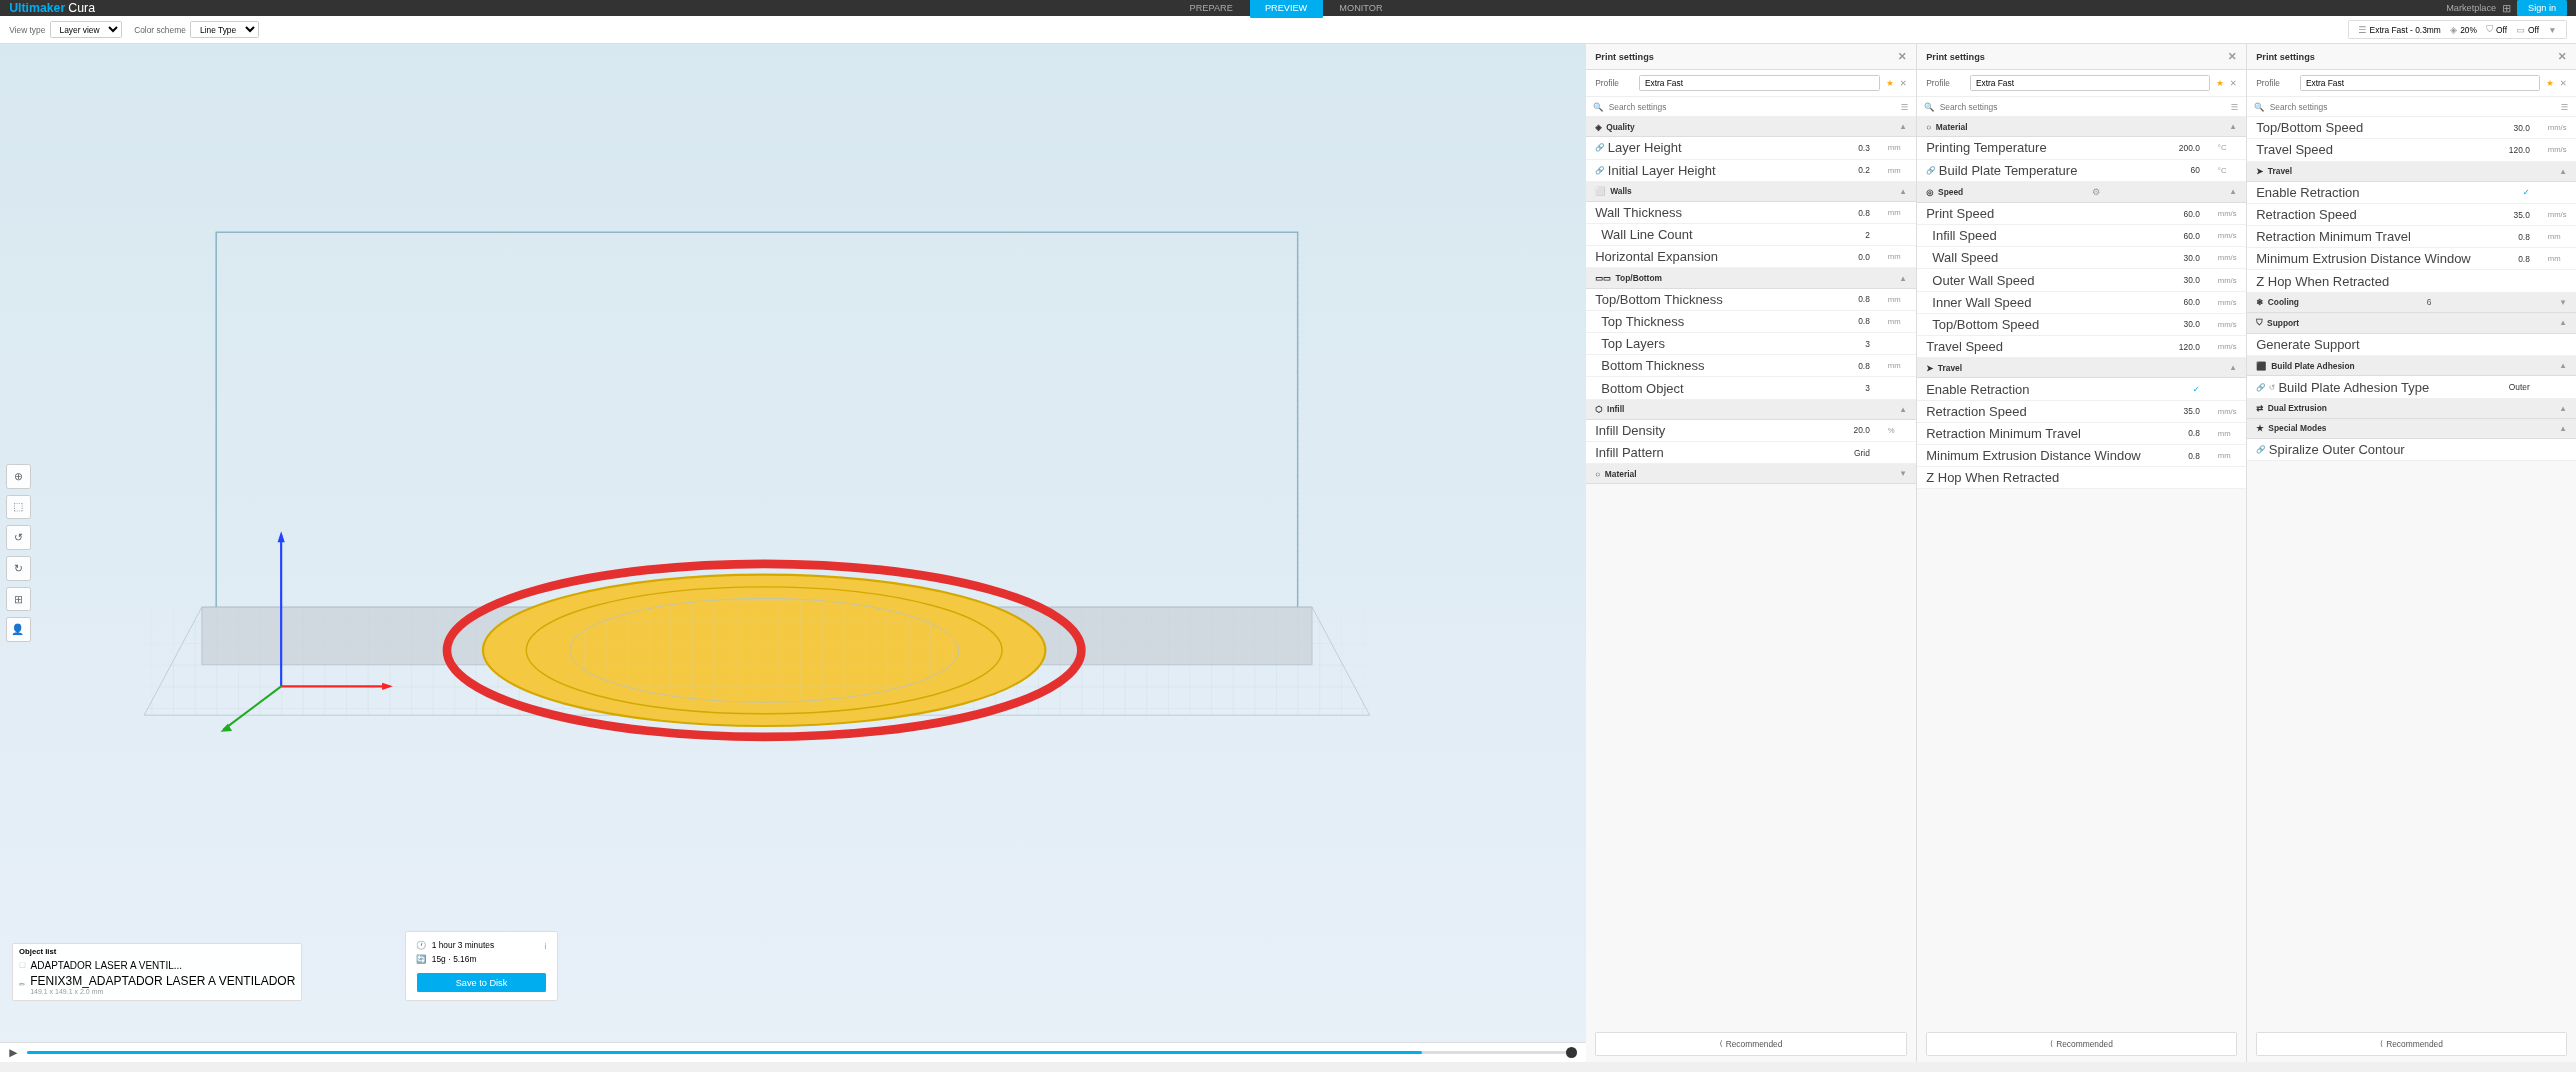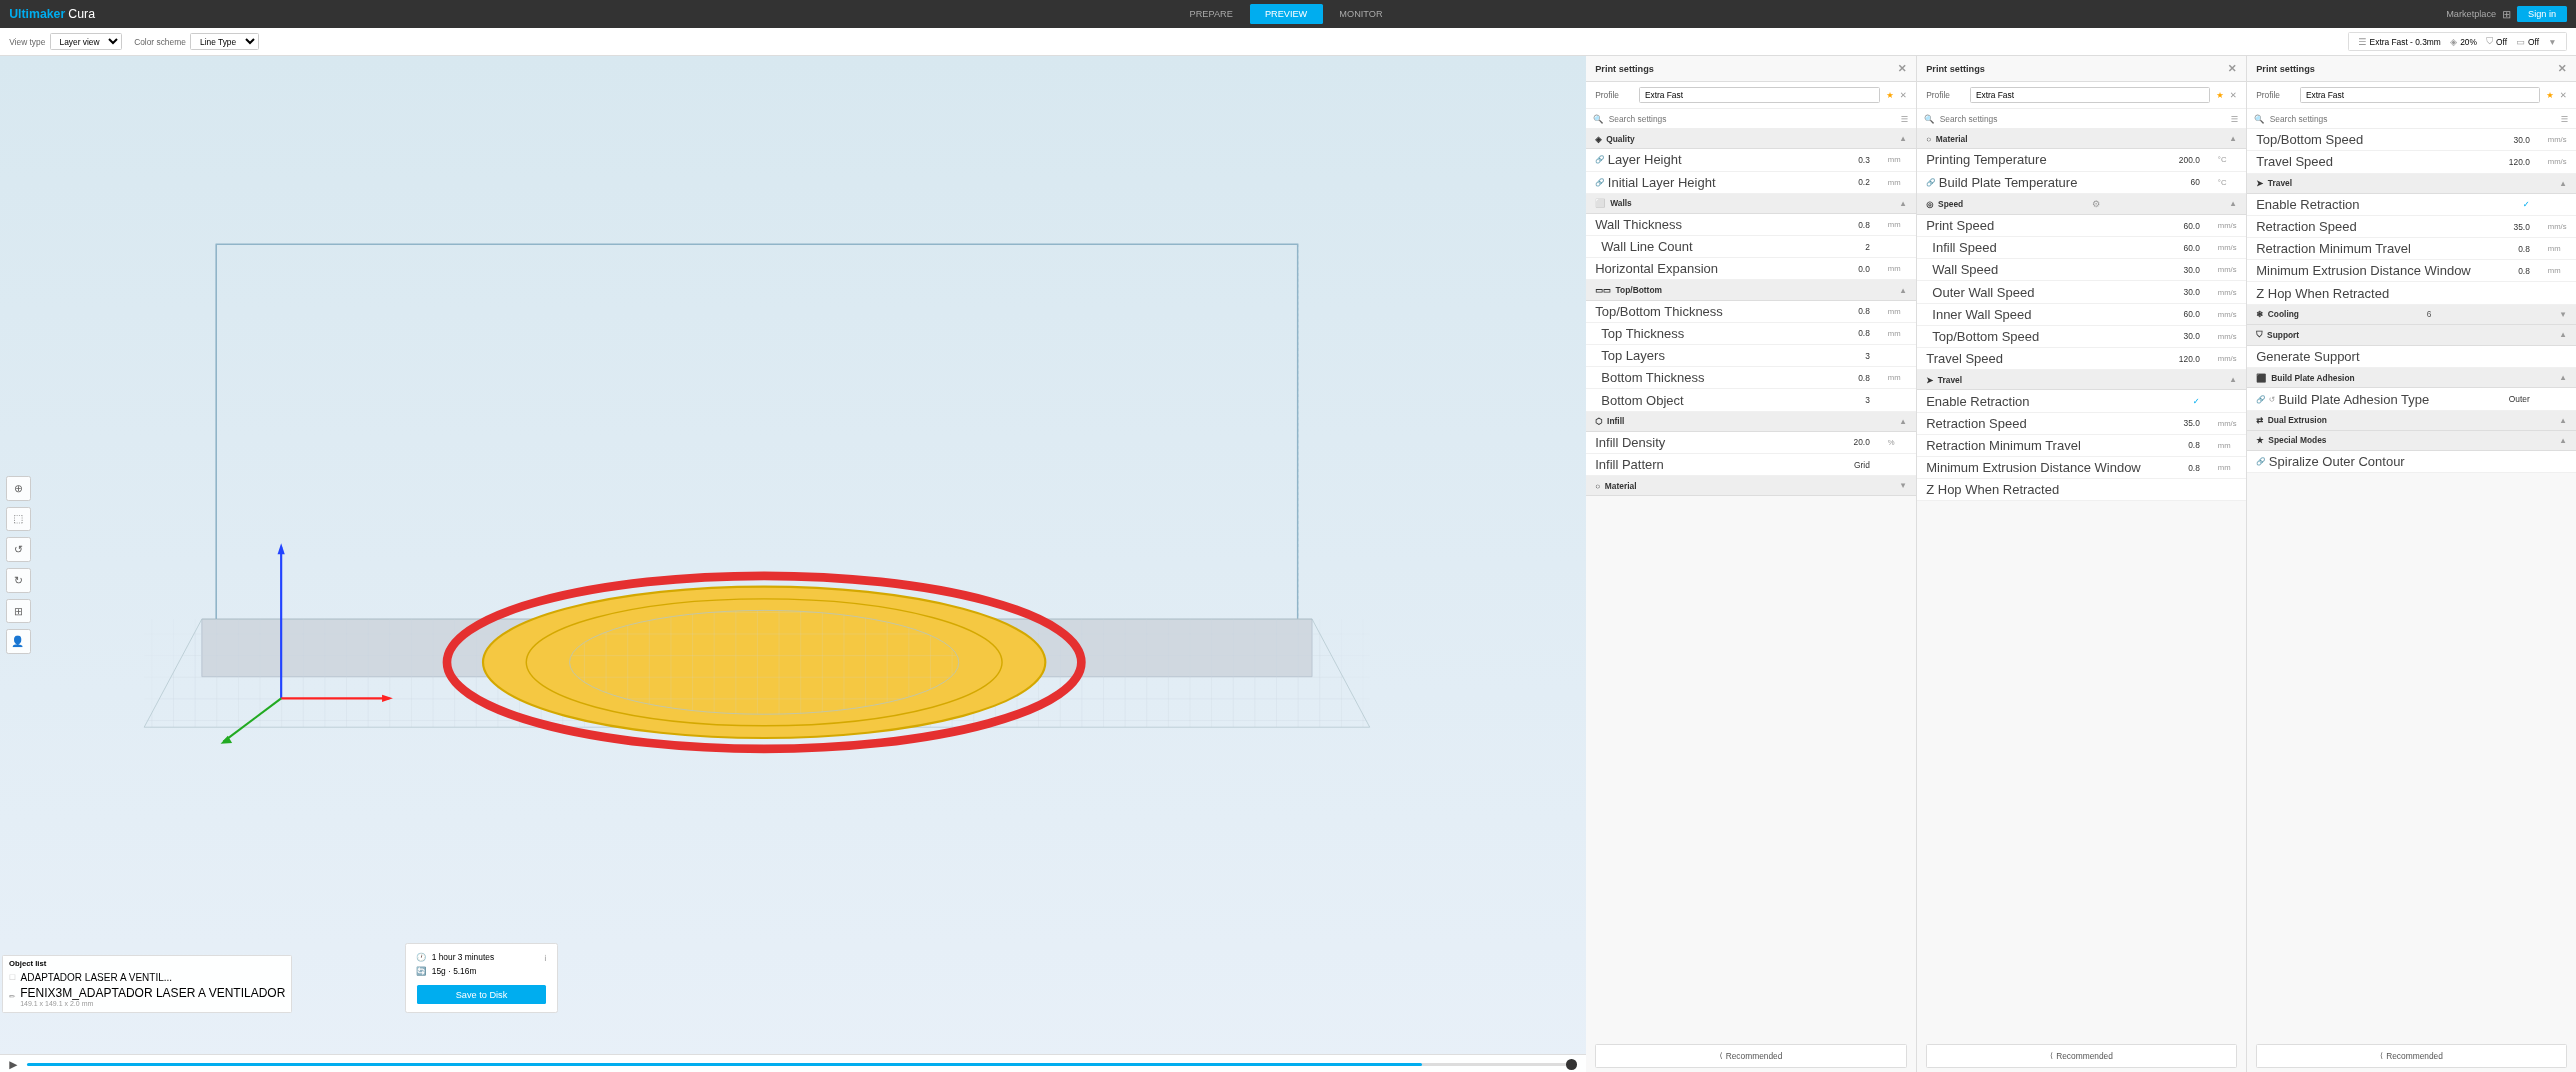--- a/index.html
+++ b/index.html
@@ -1,20 +1,20 @@
 <!DOCTYPE html>
 <html style="font-size:12.3px"><head>
   <meta charset="utf-8">
   <style>
     * { box-sizing: border-box; margin: 0; padding: 0; }
     body { font-family: -apple-system, BlinkMacSystemFont, 'Segoe UI', Arial, sans-serif; font-size: 9.2px; background: #f0f0f0; overflow: hidden; width: 2576px; height: 1073px; }
 
     
     .top-nav {
-      display: flex; align-items: center; height: 28px;
+      display: flex; align-items: center; height: 16px;
       background: #333; color: #fff; padding: 0 9.2px;
       position: relative; z-index: 100;
     }
     .brand { display: flex; align-items: center; gap: 3.1px; font-size: 12.3px; font-weight: 300; color: #fff; margin-right: 31px; }
     .brand .u { color: #00ADEF; font-weight: 700; }
     .nav-tabs { display: flex; align-items: center; gap: 1.5px; flex: 1; justify-content: center; }
     .nav-tab { padding: 4.6px 15.3px; font-size: 9.2px; color: #aaa; cursor: pointer; border-radius: 1.5px; }
     .nav-tab.active { background: #00ADEF; color: #fff; border-radius: 1.5px; }
     .nav-right { display: flex; align-items: center; gap: 6.1px; }
     .marketplace-link { color: #aaa; font-size: 9.2px; cursor: pointer; }
@@ -44,21 +44,21 @@
     .tool-btn { width: 24.6px; height: 24.6px; background: rgba(255,255,255,0.9); border: 0.8px solid #ccc; border-radius: 2.3px; display: flex; align-items: center; justify-content: center; cursor: pointer; font-size: 10.7px; color: #666; }
 
     
     .bottom-bar { position: absolute; bottom: 0; left: 0; right: 0; background: rgba(255,255,255,0.95); border-top: 0.8px solid #ddd; padding: 3.1px 9.2px; display: flex; align-items: center; gap: 9.2px; }
     .play-btn { font-size: 10.7px; color: #555; cursor: pointer; }
     .timeline-track { flex: 1; height: 3.1px; background: #ddd; border-radius: 1.5px; position: relative; }
     .timeline-fill { width: 90%; height: 100%; background: #00ADEF; border-radius: 1.5px; }
     .timeline-thumb { position: absolute; right: 0; top: -3.8px; width: 10.7px; height: 10.7px; background: #333; border-radius: 50%; }
 
     
-    .object-list { position: absolute; bottom: 38px; left: 2px; background: rgba(255,255,255,0.95); border: 0.8px solid #ddd; border-radius: 1.5px; padding: 3.1px 6.1px; font-size: 7.7px; }
+    .object-list { position: absolute; bottom: 38px; left: 12px; background: rgba(255,255,255,0.95); border: 0.8px solid #ddd; border-radius: 1.5px; padding: 3.1px 6.1px; font-size: 7.7px; }
     .obj-item { display: flex; align-items: center; gap: 4.6px; padding: 1.5px 0; }
 
     
     .info-panel { position: absolute; bottom: 38px; right: 284px; background: #fff; border: 0.8px solid #ddd; border-radius: 2.3px; padding: 7.7px 10.7px; min-width: 153px; }
     .info-row { display: flex; align-items: center; gap: 4.6px; margin-bottom: 3.1px; font-size: 8.4px; }
     .save-btn { background: #00ADEF; color: #fff; border: none; padding: 4.6px 15.3px; border-radius: 1.5px; font-size: 9.2px; cursor: pointer; width: 100%; margin-top: 6.1px; }
 
     
     .print-panels { display: flex; height: 100%; }
     .print-panel { width: 330px; background: #f8f8f8; border-left: 0.8px solid #ddd; display: flex; flex-direction: column; overflow: hidden; font-size: 8.4px; }

